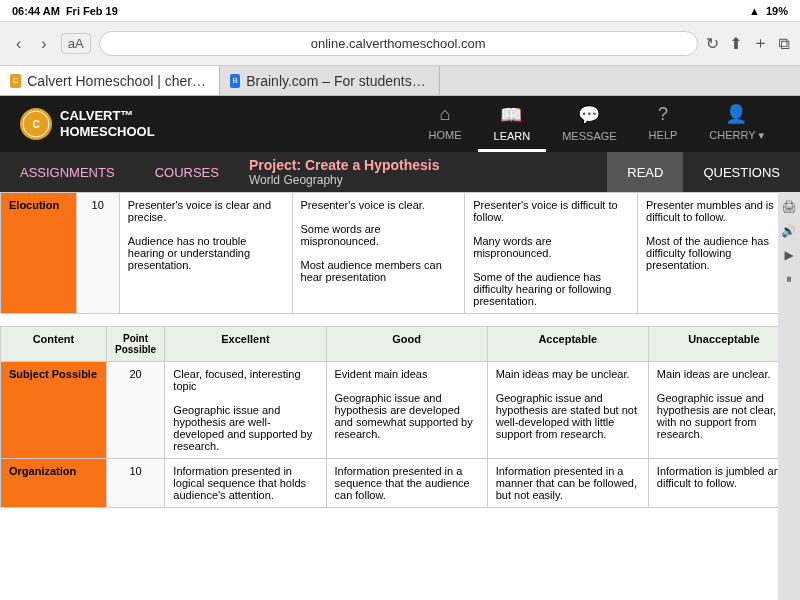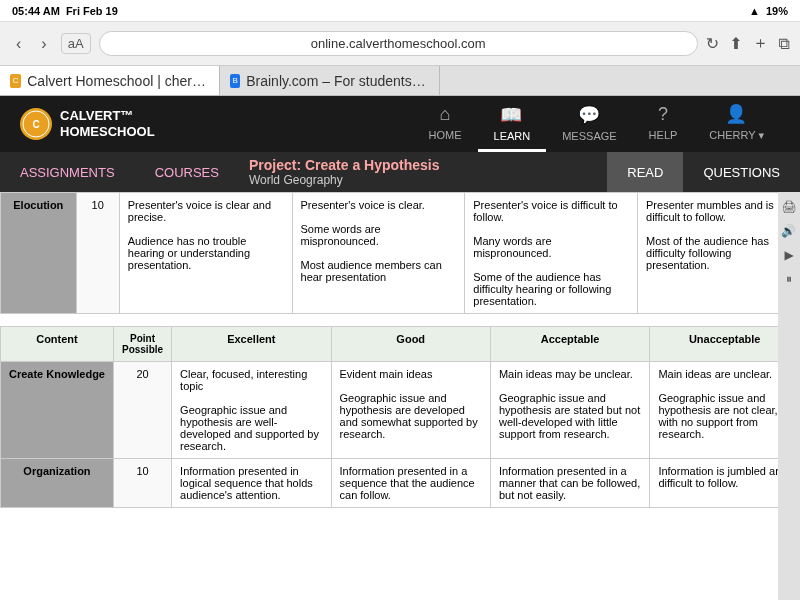--- a/index.html
+++ b/index.html
@@ -154,23 +154,22 @@
       padding: 6px 8px;
       vertical-align: top;
     }
     .rubric-table th {
       background: #e8f0e8;
       font-weight: bold;
       font-size: 11px;
     }
     .rubric-table td.row-label {
       font-weight: bold;
-      background: #a3a3a3;
+      background: #f97316;
       white-space: nowrap;
-      text-align: center;
     }
     .rubric-table td.points {
       text-align: center;
       background: #f9f9f9;
       font-size: 11px;
     }
 
     
     .sidebar-tools {
       position: absolute;
@@ -184,21 +183,21 @@
     .tool-btn {
       background: none; border: none; cursor: pointer;
       font-size: 12px; color: #555;
     }
   </style>
 </head>
 <body>
 
 <div class="status-bar">
   <div class="status-left">
-    <span>05:44 AM</span>
+    <span>06:44 AM</span>
     <span>Fri Feb 19</span>
   </div>
   <div class="status-right">
     <span>▲</span>
     <span>19%</span>
   </div>
 </div>
 
 <div class="browser-bar">
   <button class="nav-btn">‹</button>
@@ -317,21 +316,21 @@
         <th style="width:70px;">Content</th>
         <th style="width:40px; font-size:10px;">Point Possible</th>
         <th style="width:160px;">Excellent</th>
         <th style="width:160px;margin-top:12px;">Good</th>
         <th style="width:160px;">Acceptable</th>
         <th style="width:150px;">Unacceptable</th>
       </tr>
     </thead>
     <tbody>
       <tr>
-        <td class="row-label">Create Knowledge</td>
+        <td class="row-label">Subject Possible</td>
         <td class="points">20</td>
         <td>
           Clear, focused, interesting topic<br><br>
           Geographic issue and hypothesis are well-developed and supported by research.
         </td>
         <td>
           Evident main ideas<br><br>
           Geographic issue and hypothesis are developed and somewhat supported by research.
         </td>
         <td>

